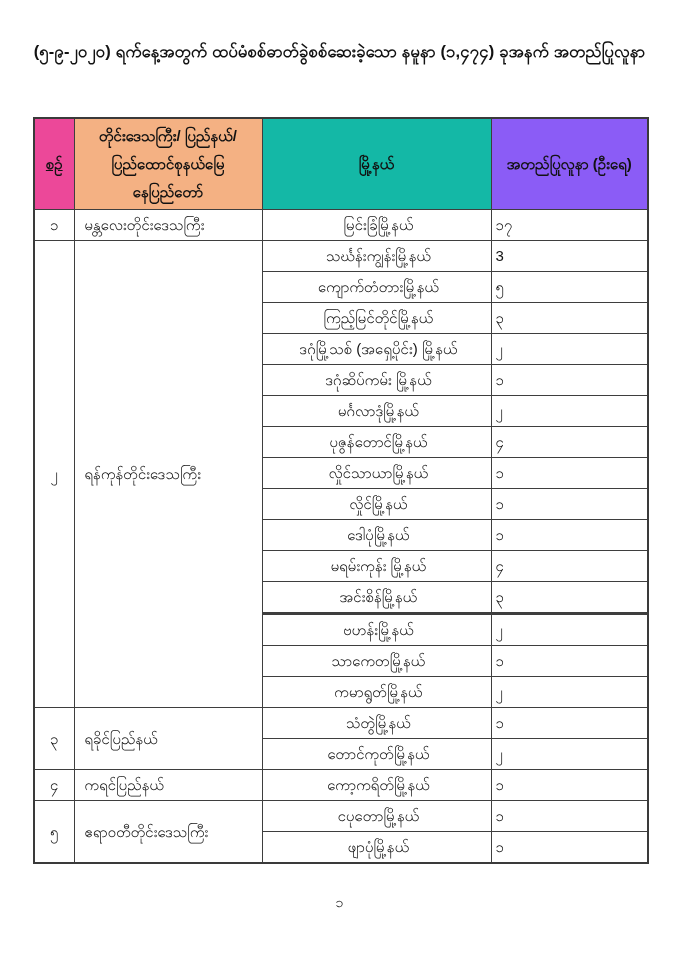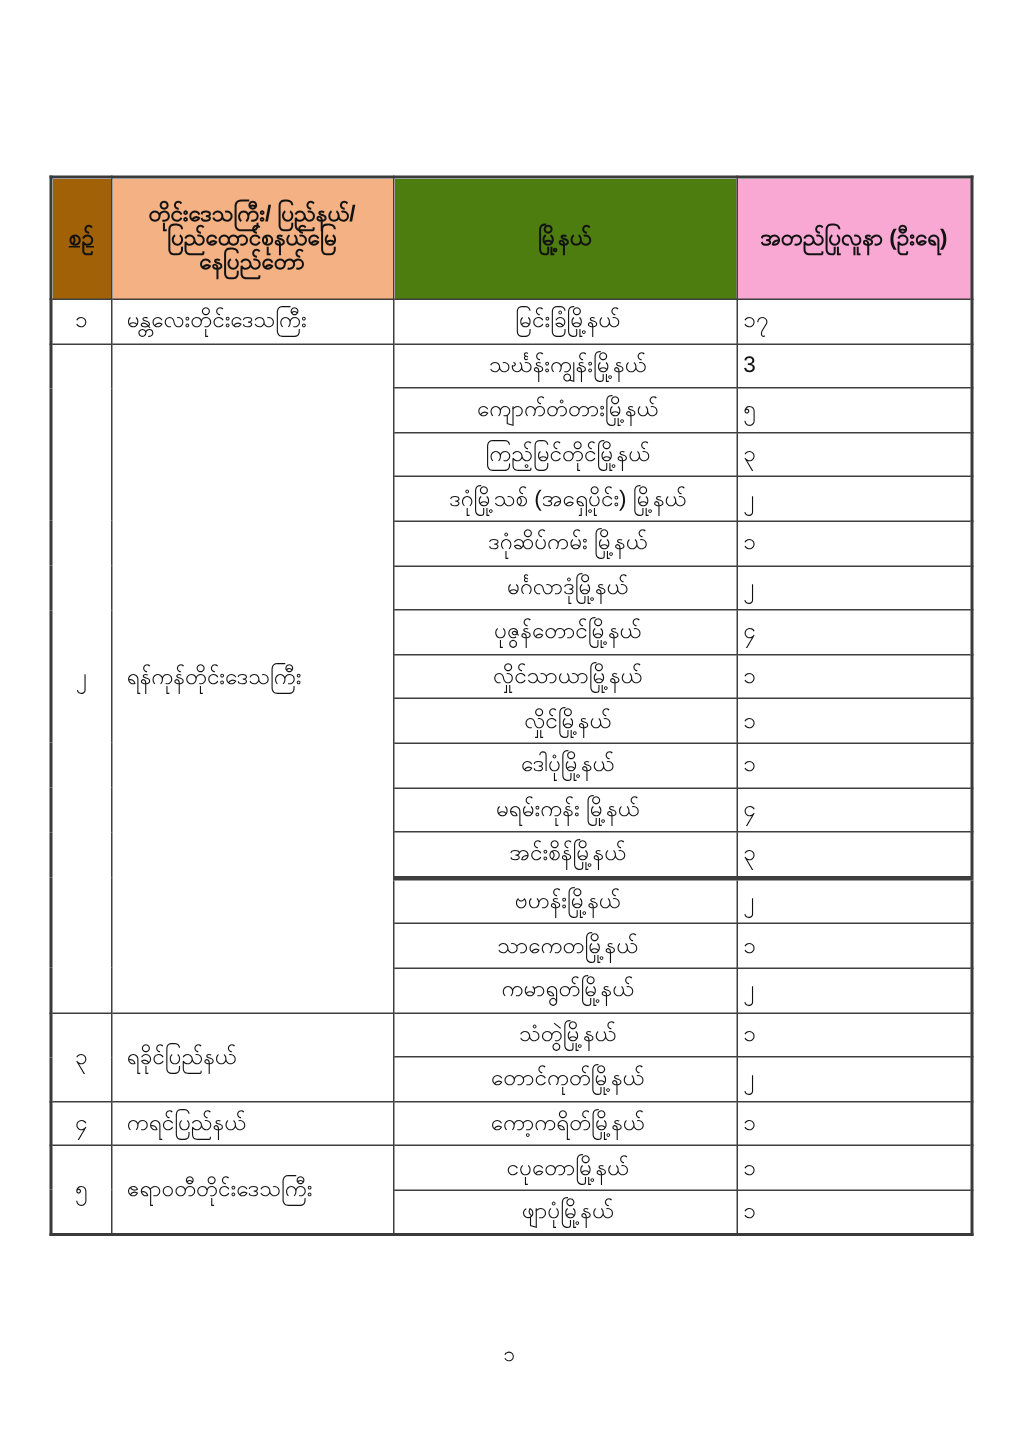--- a/index.html
+++ b/index.html
@@ -15,21 +15,21 @@
   }
   #title-line1{top:40px;}
   #title-line2{top:88px;}
   table.cases{
     position:absolute;left:33px;top:117px;width:614px;
     border-collapse:collapse;table-layout:fixed;
     border:2px solid #3a3a3a;
   }
   table.cases th, table.cases td{
     border:1px solid #3e3e3e;
-    font-size:15px;line-height:16px;
+    font-size:15px;line-height:28px;
     vertical-align:middle;
     overflow:hidden;
   }
   thead th{
     font-weight:bold;font-size:15.5px;
     text-align:center;height:74px;padding:3px 8px;
   }
   tbody td{height:26.6px;padding:1px 4px;}
   td.serial-cell{text-align:center;width:40px;}
   td.region-cell{text-align:left;padding-left:10px;}
@@ -40,35 +40,36 @@
   .page-number{
     position:absolute;left:0;top:893px;width:679px;
     text-align:center;font-size:14px;
   }
 </style>
 </head>
 <body>
 
 <div class="page">
 
+  <div class="title" id="title-line1">(၅-၉-၂၀၂၀) ရက်နေ့အတွက် ထပ်မံစစ်ဓာတ်ခွဲစစ်ဆေးခဲ့သော နမူနာ (၁,၄၇၄) ခုအနက် အတည်ပြုလူနာ</div>
 
 
   <table class="cases">
     <colgroup>
       <col style="width:40px">
       <col style="width:188px">
       <col style="width:229px">
       <col style="width:157px">
     </colgroup>
     <thead>
       <tr>
-        <th style="background: #a16207; text-decoration: underline;">စဉ်</th>
+        <th style="background: #ec4899; text-decoration: underline;">စဉ်</th>
         <th style="background: rgb(244, 177, 131);">တိုင်းဒေသကြီး/ ပြည်နယ်/ ပြည်ထောင်စုနယ်မြေ နေပြည်တော်</th>
-        <th style="background: #4d7c0f;">မြို့နယ်</th>
-        <th style="background: #f9a8d4;">အတည်ပြုလူနာ (ဦးရေ)</th>
+        <th style="background: #14b8a6;">မြို့နယ်</th>
+        <th style="background: #8b5cf6;">အတည်ပြုလူနာ (ဦးရေ)</th>
       </tr>
     </thead>
     <tbody id="table-body">
         <tr>
           <td class="serial-cell" rowspan="1">၁</td>
           <td class="region-cell" rowspan="1">မန္တလေးတိုင်းဒေသကြီး</td>
           <td class="township-cell">မြင်းခြံမြို့နယ်</td>
           <td class="count-cell">၁၇</td>
         </tr>
         <tr>

